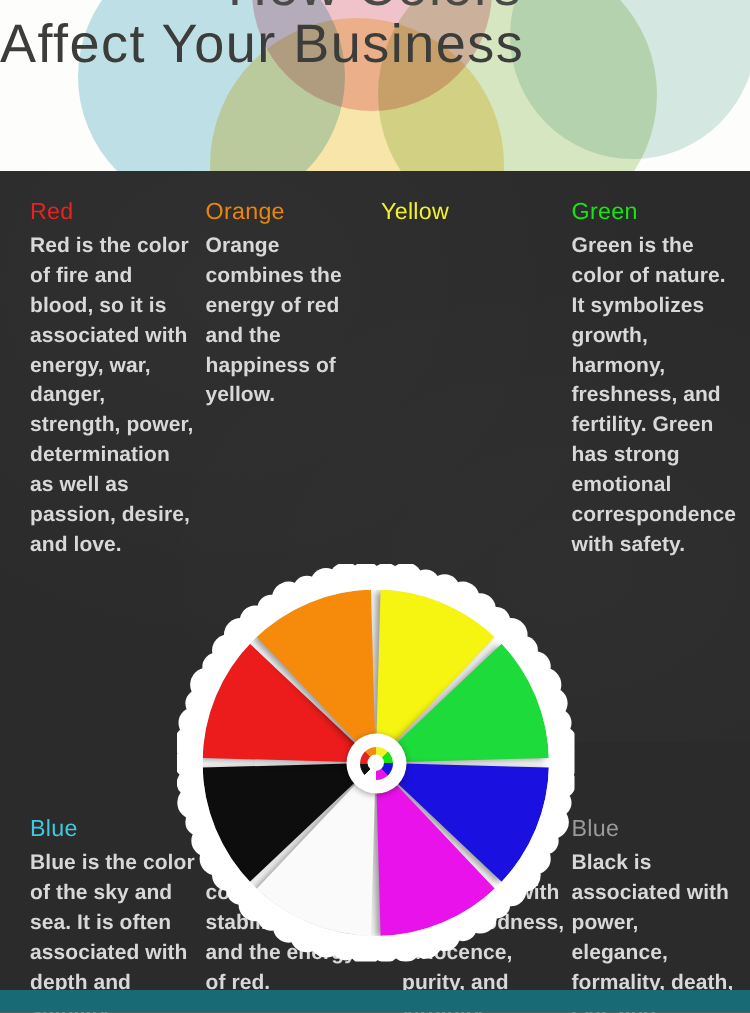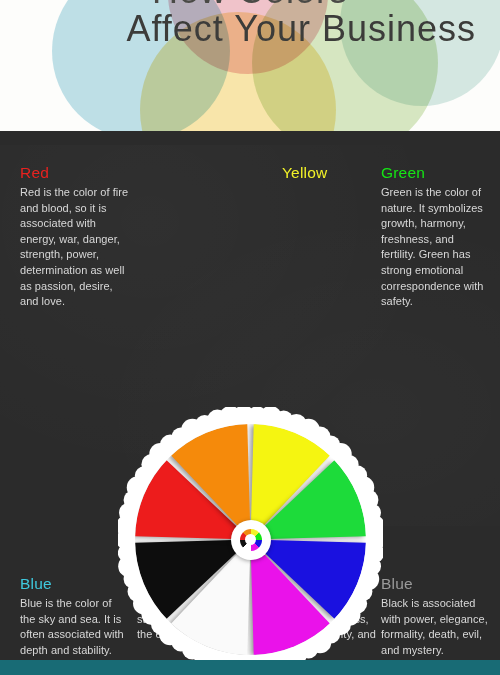--- a/index.html
+++ b/index.html
@@ -24,47 +24,47 @@
   #venn-green  { left:252px; top:-30px; width:186px; height:186px; background:rgba(196,220,166,0.66); }
   #venn-teal   { left:340px; top:-58px; width:164px; height:164px; background:rgba(186,218,212,0.60); }
 
   #title-line-top {
     position:absolute; left:0; top:-30px; width:500px;
     text-align:center; font-size:36px; font-weight:300; letter-spacing:1px;
     color:#4a4a46; white-space:nowrap;
   }
   #title-line-main {
     position:absolute; left:0; top:8px; width:476px;
-    text-align:right; font-size:36px; font-weight:300; letter-spacing:1px;
-    color:#3c3c3a; white-space:nowrap;padding-left:25px;
+    text-align:left; font-size:36px; font-weight:300; letter-spacing:1px;
+    color:#3c3c3a; white-space:nowrap;
   }
 
   
   #board {
-    position:absolute; left:0; top:145px; width:500px; height:381px;
+    position:absolute; left:0; top:114px; width:500px; height:381px;
     background:
       radial-gradient(ellipse at 30% 20%, rgba(255,255,255,0.022), rgba(0,0,0,0) 60%),
       radial-gradient(ellipse at 75% 70%, rgba(255,255,255,0.018), rgba(0,0,0,0) 55%),
       #2b2b2b;
   }
 
   
   .col { position:absolute; width:110px; }
   .col h2 {
     font-size:15.5px; font-weight:400; letter-spacing:0.2px;
     margin-bottom:4px; line-height:1.1;
   }
   .col p {
-    font-size:11px; line-height:1.42; color:#d8d8d8;
-    font-weight:400; letter-spacing:0.05px;
+    font-size:14px; line-height:1.42; color:#d8d8d8;
+    font-weight:700; letter-spacing:0.05px;
   }
 
   #col-red    { left:20px;  top:19px; }
   #col-orange { left:137px; top:19px; }
-  #col-yellow { left:254px; top:19px;margin-left:28px; }
+  #col-yellow { left:254px; top:19px; }
   #col-green  { left:381px; top:19px; }
 
   #col-blue   { left:20px;  top:430px; }
   #col-purple { left:137px; top:430px; }
   #col-white  { left:268px; top:430px; }
   #col-black  { left:381px; top:430px; }
 
   
   #wheel-wrap {
     position:absolute; left:118px; top:262px; width:265px; height:265px;
@@ -117,20 +117,24 @@
   <div id="title-line-main">Affect Your Business</div>
 </div>
 
 <div id="board">
 
   <div class="col" id="col-red">
     <h2 style="color:#e8221f">Red</h2>
     <p>Red is the color of fire and blood, so it is associated with energy, war, danger, strength, power, determination as well as passion, desire, and love.</p>
   </div>
 
+  <div class="col" id="col-orange">
+    <h2 style="color:#e8860c">Orange</h2>
+    <p>Orange combines the energy of red and the happiness of yellow.</p>
+  </div>
 
   <div class="col" id="col-yellow">
     <h2 style="color:#f2f228">Yellow</h2>
   </div>
 
   <div class="col" id="col-green">
     <h2 style="color:#14e614">Green</h2>
     <p>Green is the color of nature. It symbolizes growth, harmony, freshness, and fertility. Green has strong emotional correspondence with safety.</p>
   </div>
 

